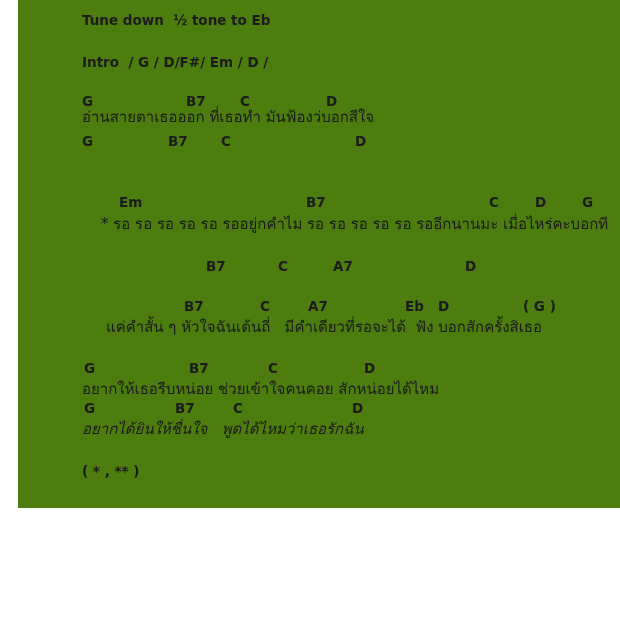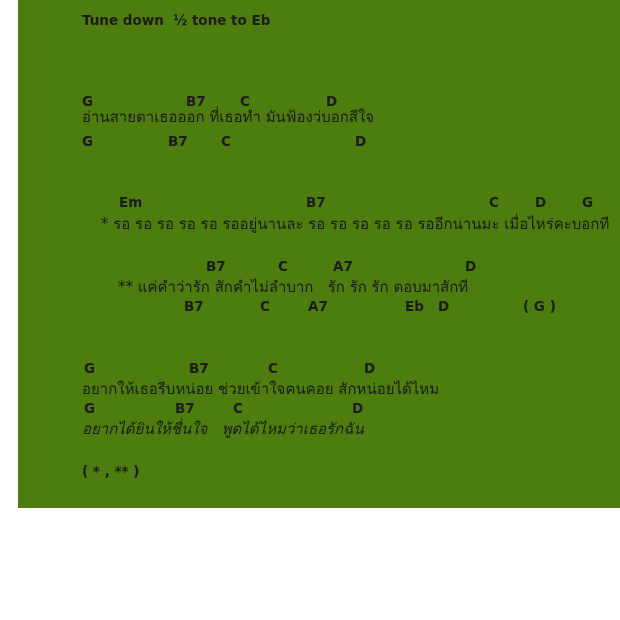--- a/index.html
+++ b/index.html
@@ -40,28 +40,29 @@
   }
   .line.lyric {
     font-size: 15px;
   }
 </style>
 </head>
 <body>
 
 <div class="sheet" id="sheet">
     <div class="line heading" style="top: 13px; left: 64px;">Tune down  ½ tone to Eb</div>
+    <div class="line heading" style="top: 55px; left: 64px;">Intro  / G / D/F#/ Em / D /</div>
     <div class="line chords" style="top: 94px;"><span class="chord" style="left: 64px;">G</span><span class="chord" style="left: 168px;">B7</span><span class="chord" style="left: 222px;">C</span><span class="chord" style="left: 308px;">D</span></div>
     <div class="line lyric" style="top: 109px; left: 64px;">อ่านสายตาเธอออก ที่เธอทำ มันฟ้องว่บอกสีใจ</div>
     <div class="line chords" style="top: 134px;"><span class="chord" style="left: 64px;">G</span><span class="chord" style="left: 150px;">B7</span><span class="chord" style="left: 203px;">C</span><span class="chord" style="left: 337px;">D</span></div>
     <div class="line chords" style="top: 195px;"><span class="chord" style="left: 101px;">Em</span><span class="chord" style="left: 288px;">B7</span><span class="chord" style="left: 471px;">C</span><span class="chord" style="left: 517px;">D</span><span class="chord" style="left: 564px;">G</span></div>
-    <div class="line lyric" style="top: 216px; left: 83px;">* รอ รอ รอ รอ รอ รออยู่นานละ รอ รอ รอ รอ รอ รออีกนานมะ เมื่อไหร่คะบอกที</div>
+    <div class="line lyric" style="top: 216px; left: 83px;">* รอ รอ รอ รอ รอ รออยู่กคำไม รอ รอ รอ รอ รอ รออีกนานมะ เมื่อไหร่คะบอกที</div>
     <div class="line chords" style="top: 259px;"><span class="chord" style="left: 188px;">B7</span><span class="chord" style="left: 260px;">C</span><span class="chord" style="left: 315px;">A7</span><span class="chord" style="left: 447px;">D</span></div>
-    <div class="line lyric" style="top: 279px; left: 100px;">** แค่คำว่ารัก สักคำไม่ลำบาก   รัก รัก รัก ตอบมาสักที</div>
     <div class="line chords" style="top: 299px;"><span class="chord" style="left: 166px;">B7</span><span class="chord" style="left: 242px;">C</span><span class="chord" style="left: 290px;">A7</span><span class="chord" style="left: 387px;">Eb</span><span class="chord" style="left: 420px;">D</span><span class="chord" style="left: 505px;">( G )</span></div>
+    <div class="line lyric" style="top: 319px; left: 88px;">แค่คำสั้น ๆ หัวใจฉันเต้นถี่   มีคำเดียวที่รอจะได้  ฟัง บอกสักครั้งสิเธอ</div>
     <div class="line chords" style="top: 361px;"><span class="chord" style="left: 66px;">G</span><span class="chord" style="left: 171px;">B7</span><span class="chord" style="left: 250px;">C</span><span class="chord" style="left: 346px;">D</span></div>
     <div class="line lyric" style="top: 381px; left: 64px; text-align: center;">อยากให้เธอรีบหน่อย ช่วยเข้าใจคนคอย สักหน่อยได้ไหม</div>
     <div class="line chords" style="top: 401px;"><span class="chord" style="left: 66px;">G</span><span class="chord" style="left: 157px;">B7</span><span class="chord" style="left: 215px;">C</span><span class="chord" style="left: 334px;">D</span></div>
     <div class="line lyric" style="top: 421px; left: 64px; font-style: italic;">อยากได้ยินให้ชื่นใจ   พูดได้ไหมว่าเธอรักฉัน</div>
     <div class="line heading" style="top: 464px; left: 64px;">( * , ** )</div>
     <div class="line heading" style="top: 546px; left: 64px;">( * , ** )</div>
     <div class="line heading" style="top: 588px; left: 64px; font-family: Liberation Mono, monospace;">Outro  / G / G /</div>
   </div>
 
 </body></html>

